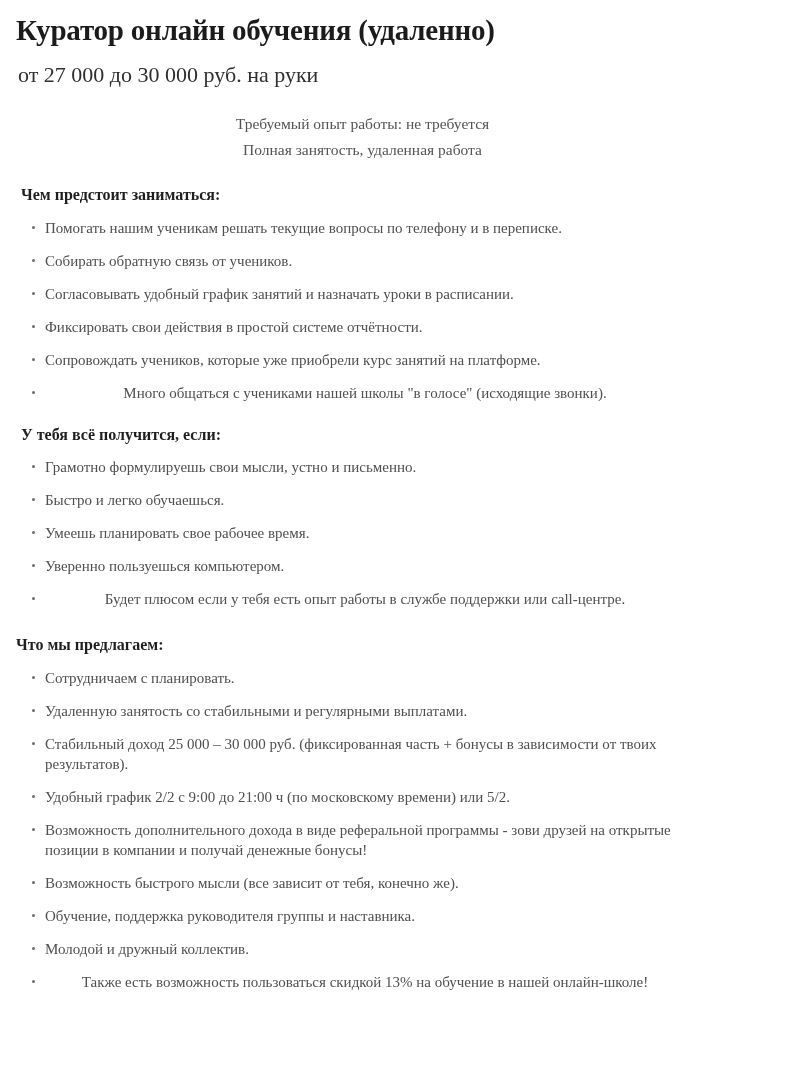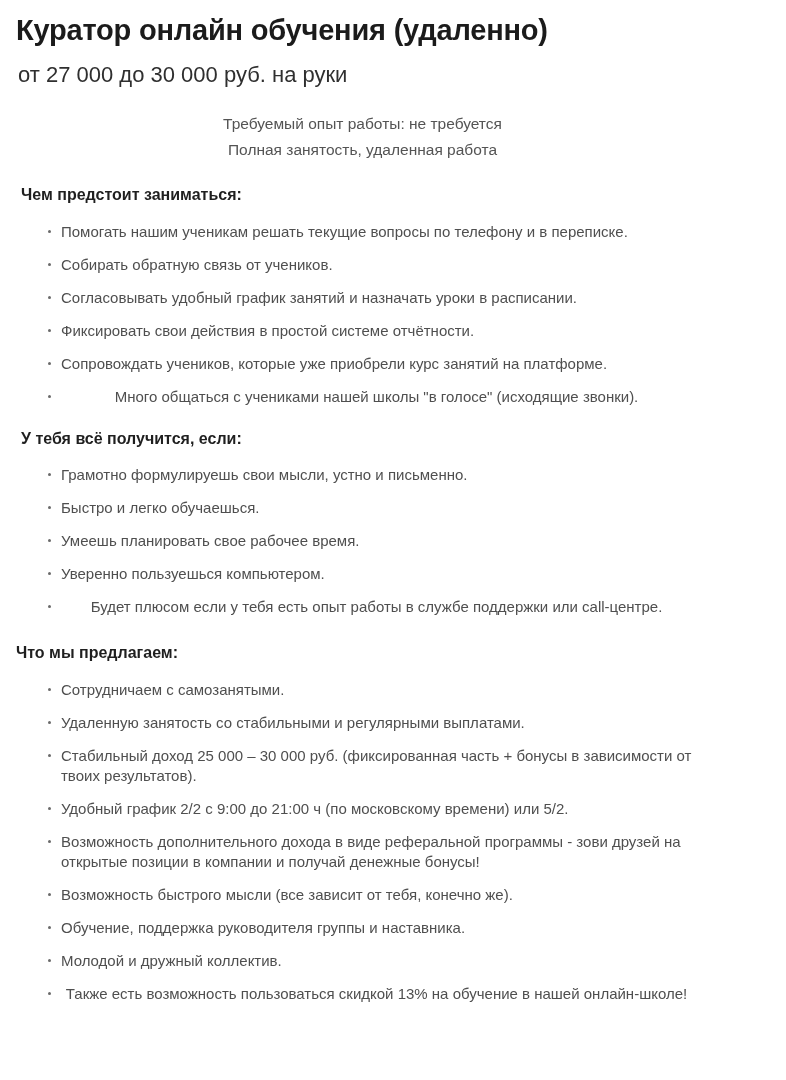--- a/index.html
+++ b/index.html
@@ -13,20 +13,21 @@
     min-height: 1080px;
     font-family: "Liberation Sans", "DejaVu Sans", sans-serif;
     color: #4a4a4a;
     -webkit-font-smoothing: antialiased;
   }
 
   .page {
     width: 726px;
     box-sizing: border-box;
     padding: 14px 18px 20px 16px;
+    font-family: Liberation Serif, serif;
   }
 
   
   .job-title {
     font-size: 29px;
     font-weight: bold;
     line-height: 1.12;
     color: #1b1b1b;
     letter-spacing: -0.2px;
     margin: 0 0 2px 0;
@@ -66,21 +67,21 @@
     color: #1f1f1f;
     line-height: 1.3;
     margin: 0 0 12px 0;
   }
   .section-heading.indent {
     padding-left: 5px;
   }
 
   .bullet-list {
     list-style: none;
-    margin: 16px;
+    margin: 0;
     padding: 0;
   }
 
   .bullet-item {
     position: relative;
     padding-left: 29px;
     margin-bottom: 13px;
     font-size: 15px;
     line-height: 20px;
     color: #4f4f4f;
@@ -174,21 +175,21 @@
             <span class="dot"></span>
             <span class="bullet-text">Будет плюсом если у тебя есть опыт работы в службе поддержки или call-центре.</span>
           </li>
         </ul>
       </div>
       <div class="section tight">
         <div class="section-heading">Что мы предлагаем:</div>
         <ul class="bullet-list">
           <li class="bullet-item">
             <span class="dot"></span>
-            <span class="bullet-text">Сотрудничаем с самозанятыми.</span>
+            <span class="bullet-text">Сотрудничаем с планировать.</span>
           </li>
           <li class="bullet-item">
             <span class="dot"></span>
             <span class="bullet-text">Удаленную занятость со стабильными и регулярными выплатами.</span>
           </li>
           <li class="bullet-item">
             <span class="dot"></span>
             <span class="bullet-text">Стабильный доход 25 000 – 30 000 руб. (фиксированная часть + бонусы в зависимости от твоих результатов).</span>
           </li>
           <li class="bullet-item">

